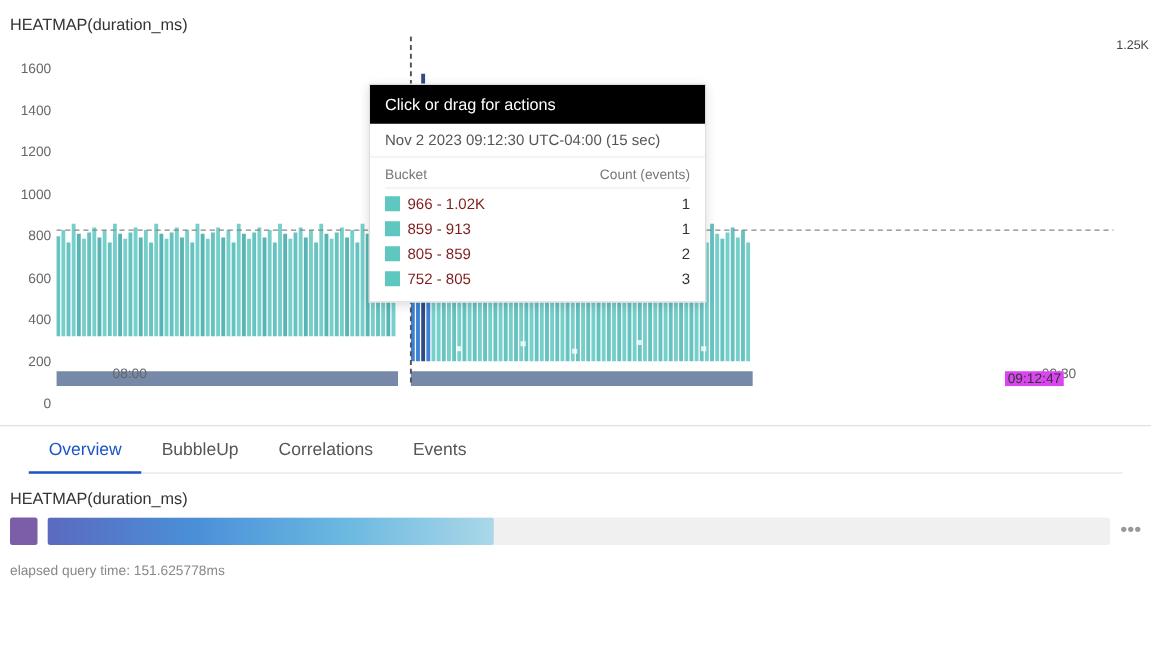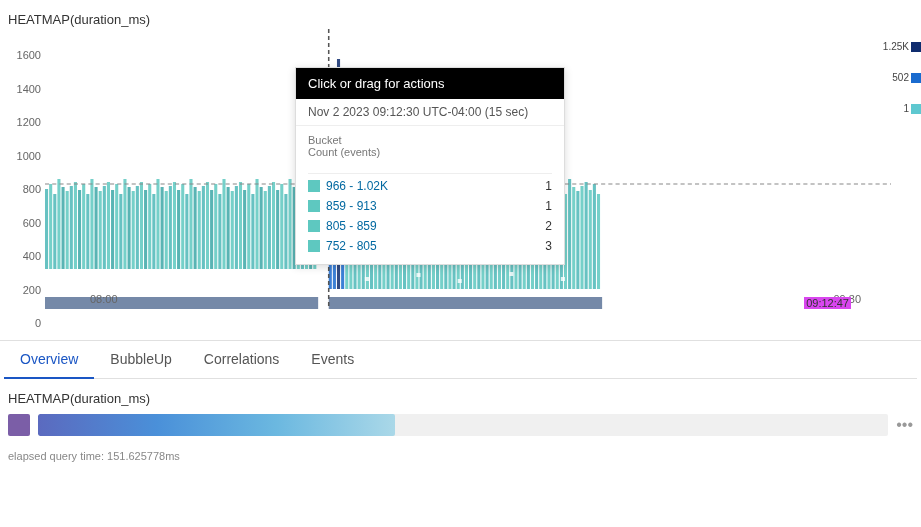--- a/index.html
+++ b/index.html
@@ -62,24 +62,24 @@
       right: 30px;
       bottom: 20px;
       background: #fff;
       overflow: hidden;
     }
 
     
     .legend-right {
       position: absolute;
       right: 0;
-      top: 12px;
+      top: 2px;
       width: 28px;
       display: flex;
-      flex-direction: column;
+      flex-direction: row;
       gap: 20px;
       font-size: 10px;
       color: #444;
     }
 
     .legend-item {
       display: flex;
       align-items: center;
       gap: 2px;
       flex-direction: row-reverse;
@@ -128,43 +128,42 @@
     .tooltip-table {
       width: 100%;
       padding: 4px 12px 8px 12px;
     }
 
     .tooltip-table-header {
       display: flex;
       justify-content: space-between;
       color: #777;
       font-size: 11px;
-      padding: 4px 0 15px 0;
+      padding: 4px 0 4px 0;
       border-bottom: 1px solid #eee;
       margin-bottom: 2px;
-      flex-direction: column;
     }
 
     .tooltip-row {
       display: flex;
       align-items: center;
       gap: 6px;
       padding: 3px 0;
       font-size: 12px;
     }
 
     .tooltip-color-swatch {
       width: 12px;
       height: 12px;
       flex-shrink: 0;
     }
 
     .tooltip-bucket {
       flex: 1;
-      color: #0369a1;
+      color: #7f1d1d;
     }
 
     .tooltip-count {
       color: #333;
       font-weight: 500;
     }
 
     
     .x-axis {
       position: absolute;
@@ -176,21 +175,21 @@
       justify-content: space-between;
       align-items: center;
       font-size: 11px;
       color: #666;
     }
 
     
     .tabs-container {
       width: 921px;
       border-top: 1px solid #e0e0e0;
-      padding: 0 4px;
+      padding: 0 23px;
     }
 
     .tabs-row {
       display: flex;
       gap: 0;
       border-bottom: 1px solid #e0e0e0;
     }
 
     .tab {
       padding: 10px 16px;

